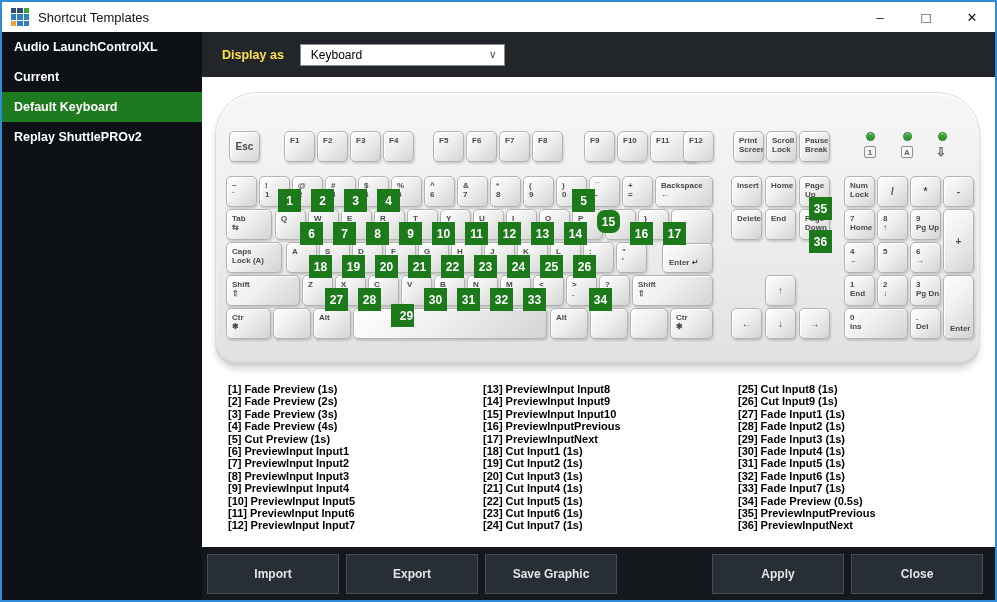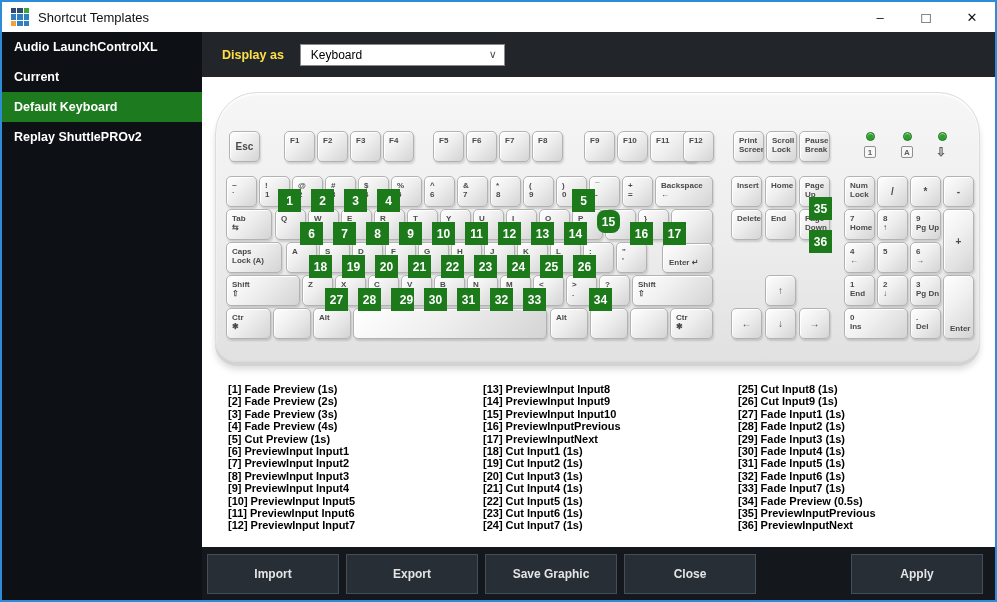--- a/index.html
+++ b/index.html
@@ -487,21 +487,21 @@
             <div class="badge" style="left: 126px; top: 162px; background: rgb(28, 122, 27);">19</div>
             <div class="badge" style="left: 159px; top: 162px; background: rgb(28, 122, 27);">20</div>
             <div class="badge" style="left: 192px; top: 162px; background: rgb(28, 122, 27);">21</div>
             <div class="badge" style="left: 225px; top: 162px; background: rgb(28, 122, 27);">22</div>
             <div class="badge" style="left: 258px; top: 162px; background: rgb(28, 122, 27);">23</div>
             <div class="badge" style="left: 291px; top: 162px; background: rgb(28, 122, 27);">24</div>
             <div class="badge" style="left: 324px; top: 162px; background: rgb(28, 122, 27);">25</div>
             <div class="badge" style="left: 357px; top: 162px; background: rgb(28, 122, 27);">26</div>
             <div class="badge" style="left: 109px; top: 195px; background: rgb(28, 122, 27);">27</div>
             <div class="badge" style="left: 142px; top: 195px; background: rgb(28, 122, 27);">28</div>
-            <div class="badge" style="left: 175px; top: 195px; background: rgb(28, 122, 27); padding-left: 8px;">29</div>
+            <div class="badge" style="left: 175px; top: 211px; background: rgb(28, 122, 27); padding-left: 8px;">29</div>
             <div class="badge" style="left: 208px; top: 195px; background: rgb(28, 122, 27);">30</div>
             <div class="badge" style="left: 241px; top: 195px; background: rgb(28, 122, 27); text-align: right;">31</div>
             <div class="badge" style="left: 274px; top: 195px; background: rgb(28, 122, 27);">32</div>
             <div class="badge" style="left: 307px; top: 195px; background: rgb(28, 122, 27);">33</div>
             <div class="badge" style="left: 373px; top: 195px; background: rgb(28, 122, 27);">34</div>
             <div class="badge" style="left: 593px; top: 104px; background: rgb(28, 122, 27);">35</div>
             <div class="badge" style="left: 593px; top: 137px; background: rgb(28, 122, 27);">36</div>
             <div class="led" style="left: 650px; background: rgb(47, 158, 47);"></div>
             <div class="led" style="left: 687px; background: rgb(47, 158, 47);"></div>
             <div class="led" style="left: 722px; background: rgb(47, 158, 47);"></div>
@@ -550,19 +550,19 @@
             <div>[34] Fade Preview (0.5s)</div>
             <div>[35] PreviewInputPrevious</div>
             <div>[36] PreviewInputNext</div>
           </div>
       </div>
 
       <div class="bottombar">
           <div class="btn">Import</div>
           <div class="btn">Export</div>
           <div class="btn">Save Graphic</div>
+          <div class="btn apply">Apply</div>
           <div class="btn">Close</div>
-          <div class="btn apply">Apply</div>
         </div>
     </div>
   </div>
 
 </div>
 
 </body></html>

